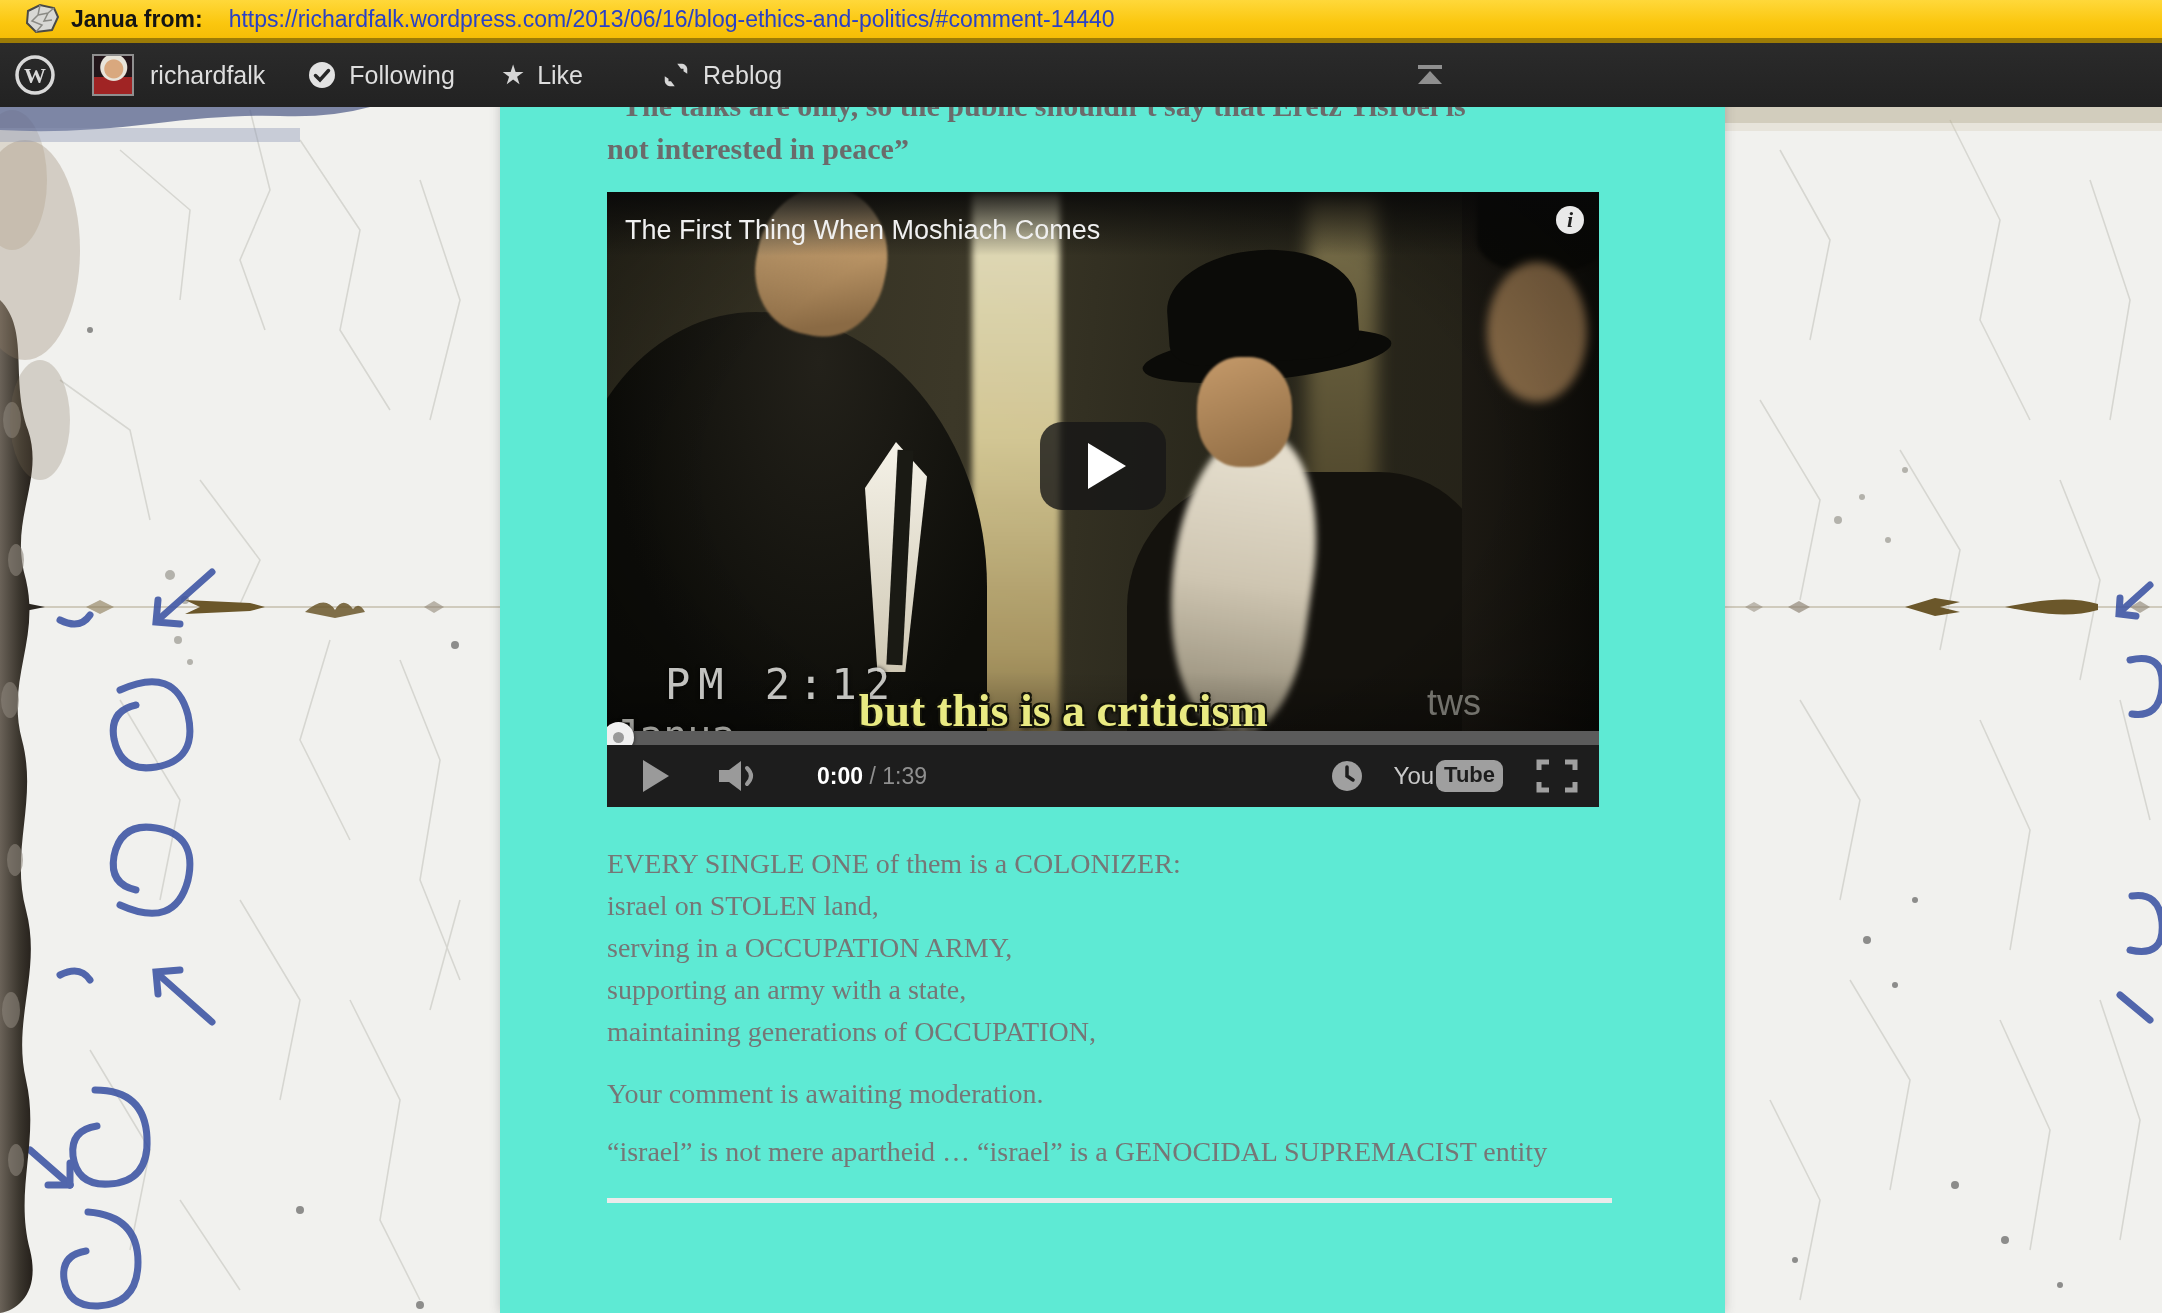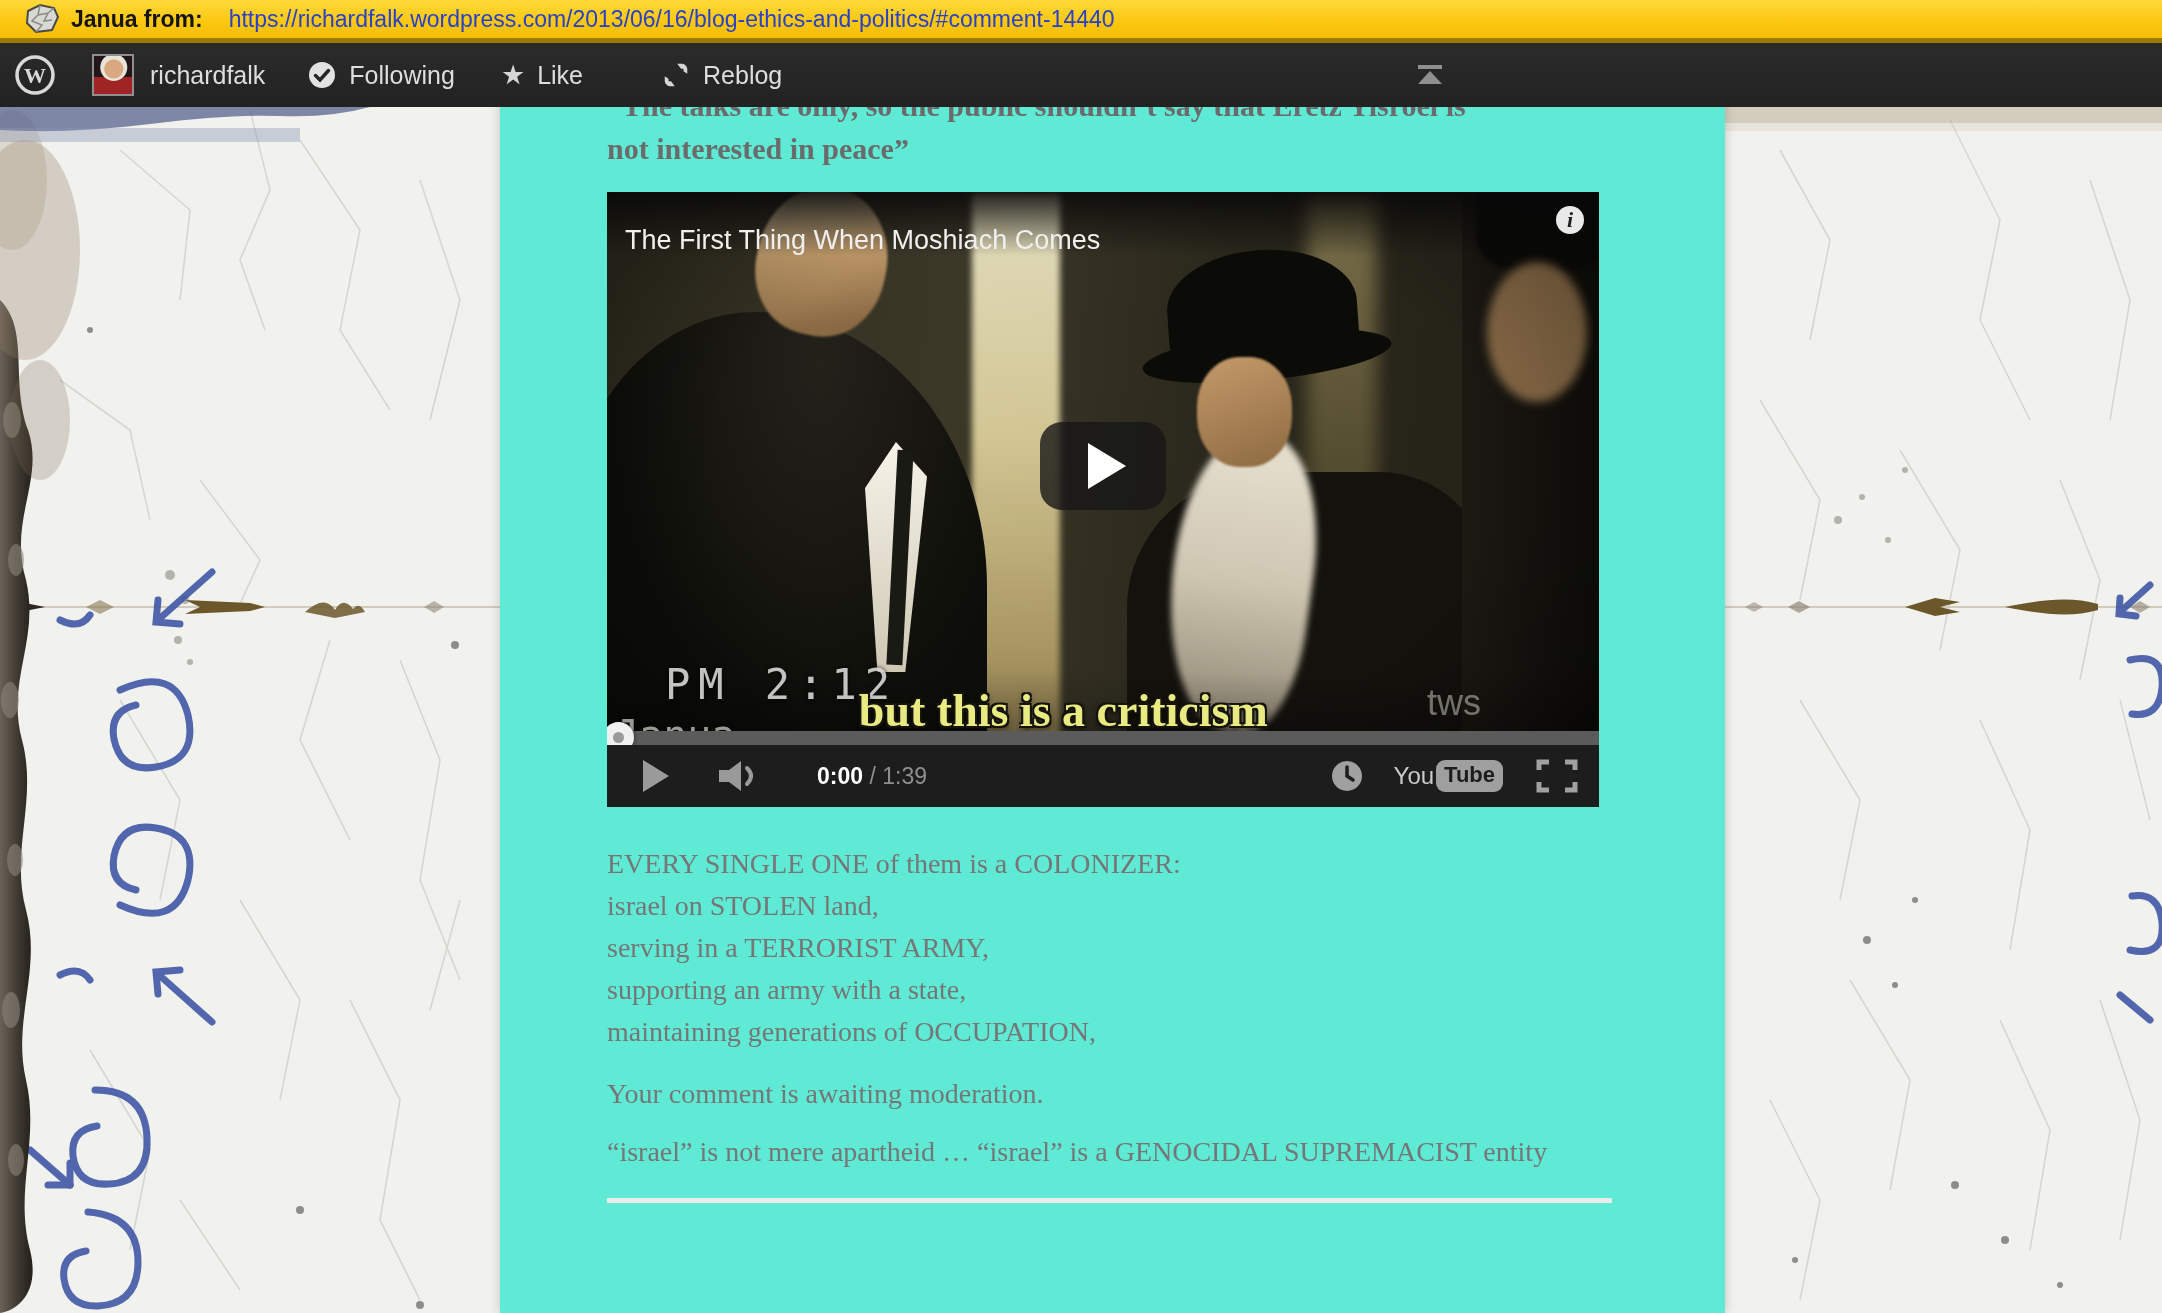--- a/index.html
+++ b/index.html
@@ -79,21 +79,21 @@
     font-size:42px;letter-spacing:8px;color:rgba(228,228,224,.85);text-shadow:0 0 4px rgba(0,0,0,.8);}
   .vhs-frag{position:absolute;z-index:2;left:8px;top:520px;font-family:"DejaVu Sans Mono",monospace;
     font-size:40px;color:rgba(220,220,214,.7);text-shadow:0 0 4px rgba(0,0,0,.8);}
   .subtitle{position:absolute;z-index:2;left:46%;top:492px;transform:translateX(-50%);white-space:nowrap;
     font-family:"Liberation Serif",serif;font-weight:bold;font-size:46px;color:#e9ea82;
     text-shadow:2px 2px 0 #14140a,-2px 2px 0 #14140a,2px -2px 0 #14140a,-2px -2px 0 #14140a,0 3px 6px rgba(0,0,0,.8);}
   .watermark{position:absolute;z-index:2;left:820px;top:490px;font-size:36px;color:rgba(195,195,188,.55);
     font-family:"Liberation Sans",sans-serif;}
 
   .topbar{position:absolute;z-index:4;left:0;top:0;width:100%;height:64px;
-    background:linear-gradient(rgba(8,8,8,.88),rgba(8,8,8,0));display:flex;align-items:flex-end;}
+    background:linear-gradient(rgba(8,8,8,.88),rgba(8,8,8,0));display:flex;align-items:center;}
   .vid-title{margin:13px 0 0 18px;font-size:27px;color:#f0f0f0;}
   .info-btn{position:absolute;right:15px;top:14px;width:28px;height:28px;border-radius:50%;background:#e9e9e9;
     color:#1f1f1f;font-family:"Liberation Serif",serif;font-weight:bold;font-style:italic;font-size:22px;
     display:flex;align-items:center;justify-content:center;cursor:pointer;}
   .play-overlay{position:absolute;z-index:5;left:50%;top:44.5%;transform:translate(-50%,-50%);
     width:126px;height:88px;border-radius:22px;background:rgba(22,22,22,.8);display:flex;align-items:center;
     justify-content:center;cursor:pointer;}
   .play-overlay .tri{width:0;height:0;border-left:38px solid #fff;border-top:23px solid transparent;
     border-bottom:23px solid transparent;margin-left:8px;}
 
@@ -312,21 +312,21 @@
               <path d="M40 24 V32 H30"></path>
               <path d="M14 32 H4 V24"></path>
           </g>
         </svg>
       </div>
     </div>
 
     <div class="body-text comment-block">
       <div>EVERY SINGLE ONE of them is a COLONIZER:</div>
       <div>israel on STOLEN land,</div>
-      <div>serving in a TERRORIST ARMY,</div>
+      <div>serving in a OCCUPATION ARMY,</div>
       <div>supporting an army with a state,</div>
       <div>maintaining generations of OCCUPATION,</div>
     </div>
     <div class="body-text moderation">Your comment is awaiting moderation.</div>
     <div class="body-text summary-line">“israel” is not mere apartheid … “israel” is a GENOCIDAL SUPREMACIST entity</div>
     <hr class="divider">
   </div>
 
   <div class="banner">
     <svg class="saved-icon" viewBox="0 0 38 32">

